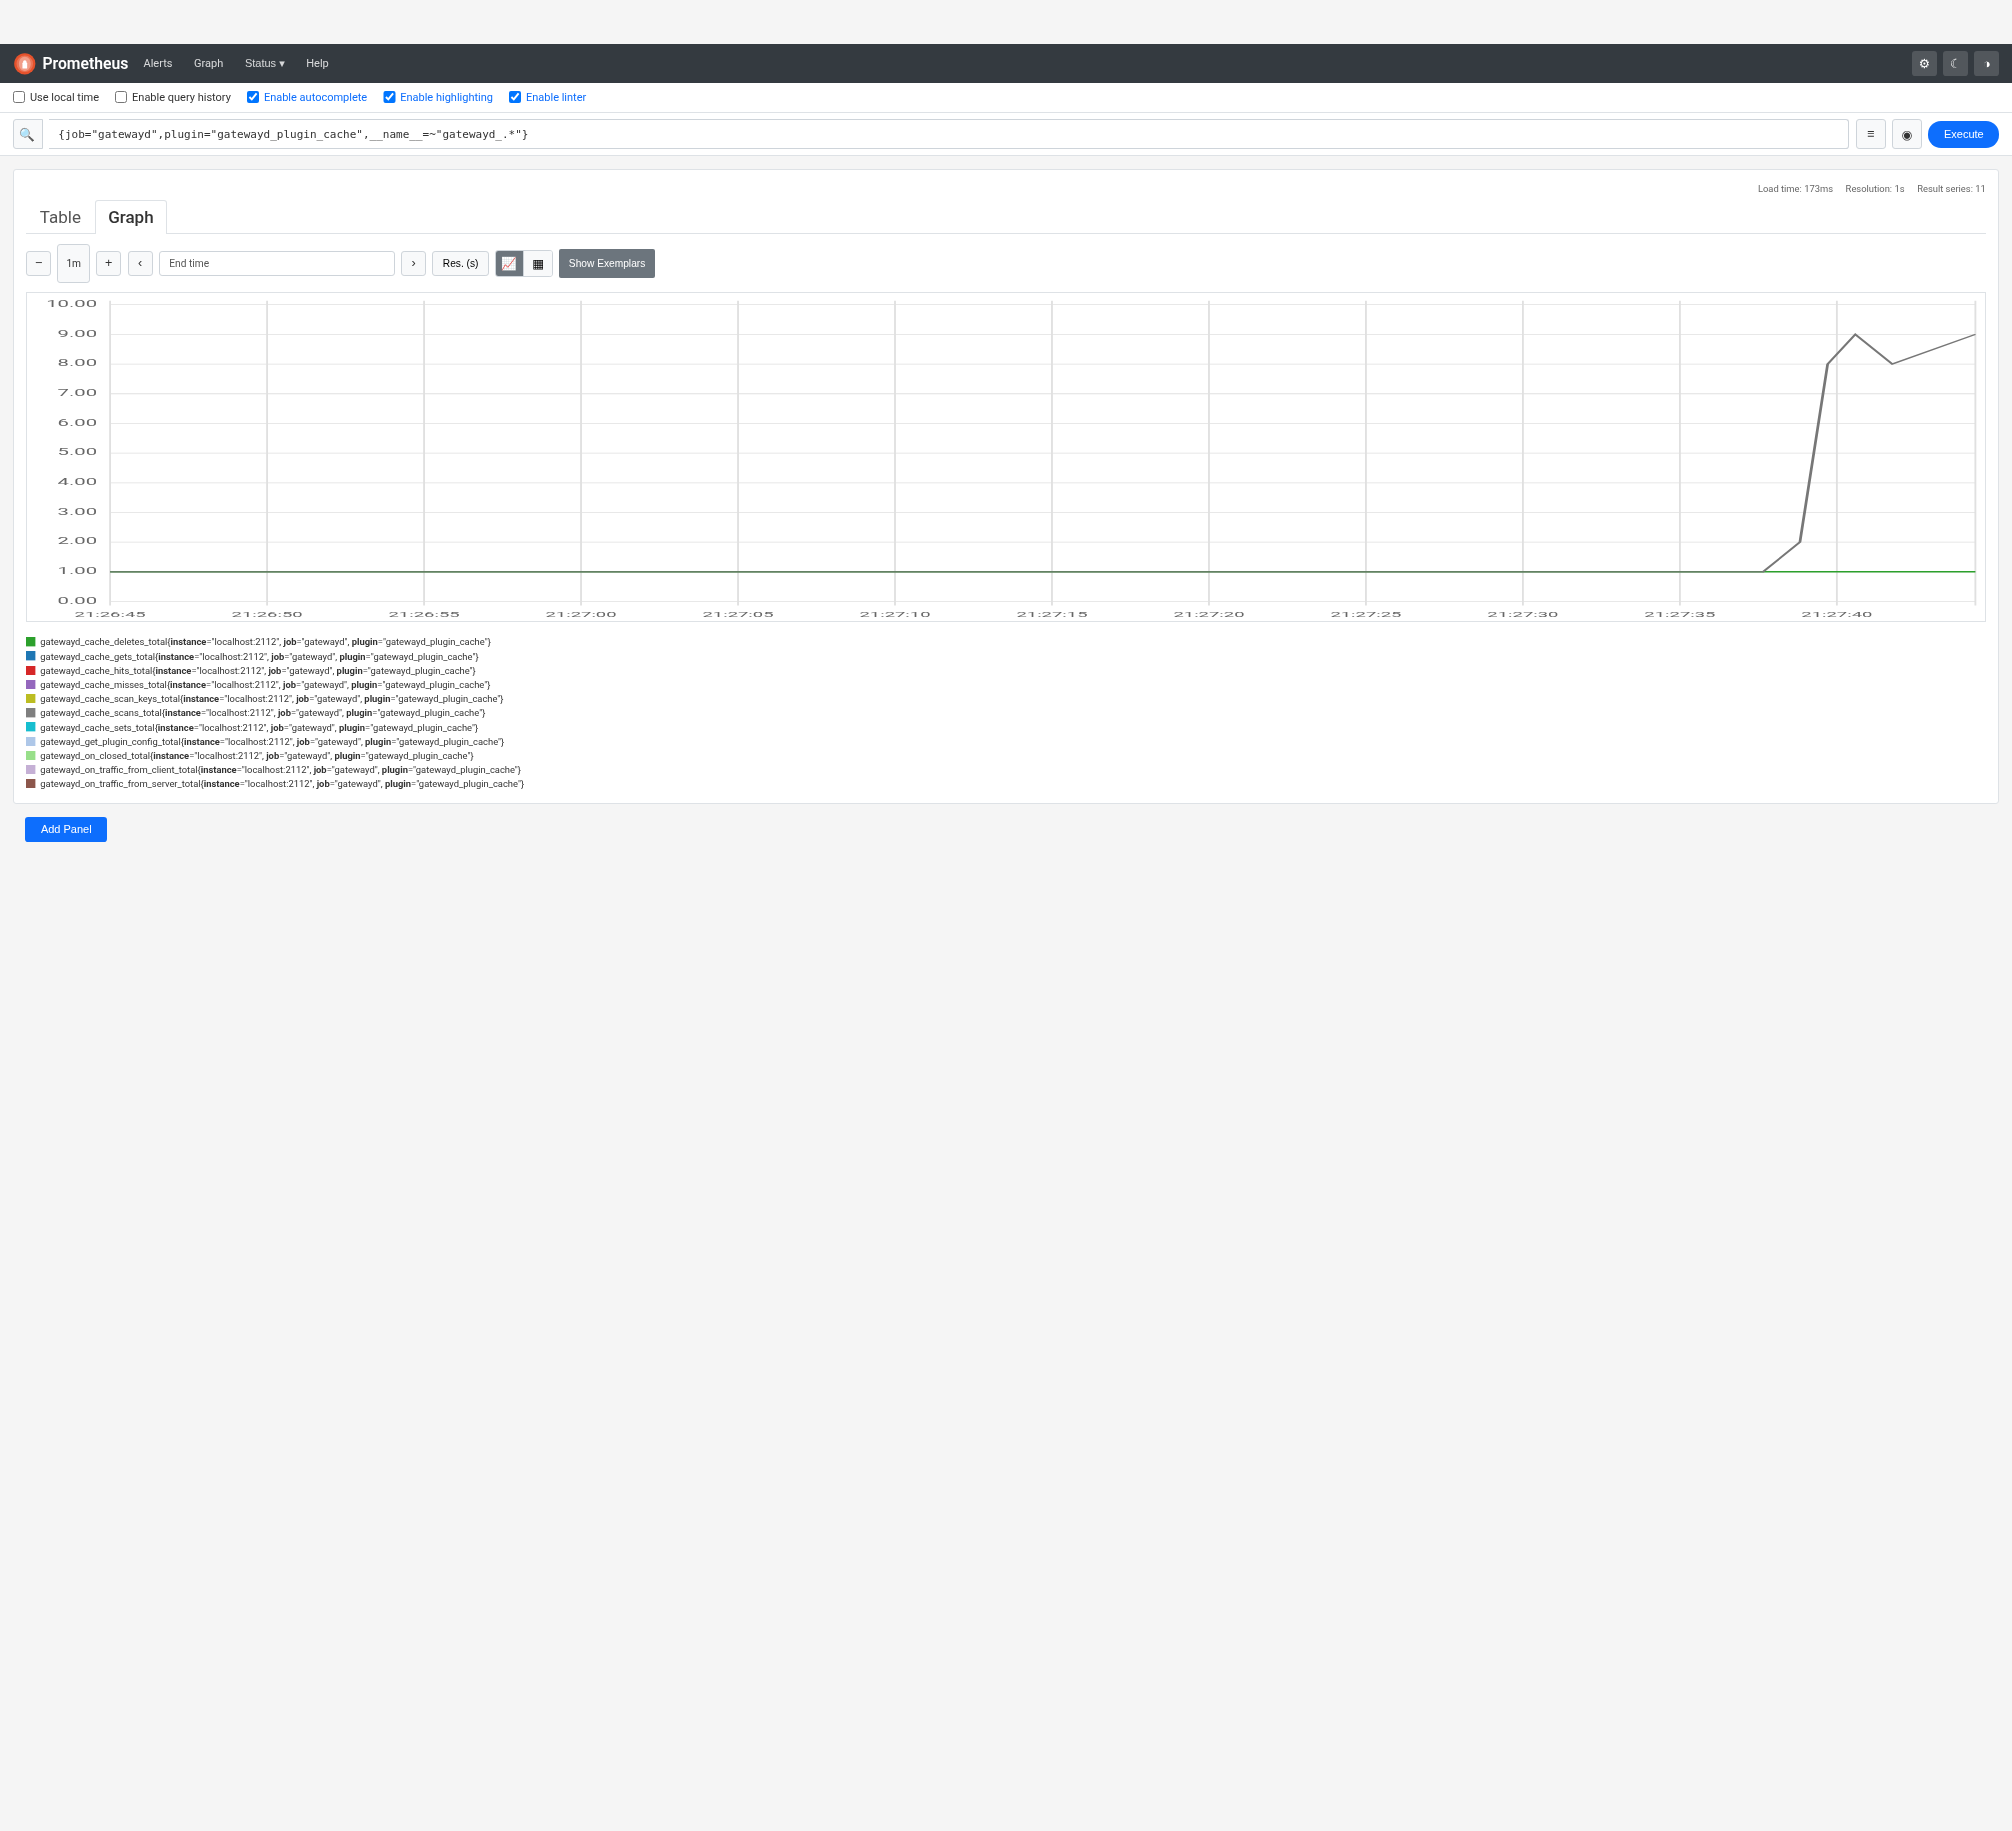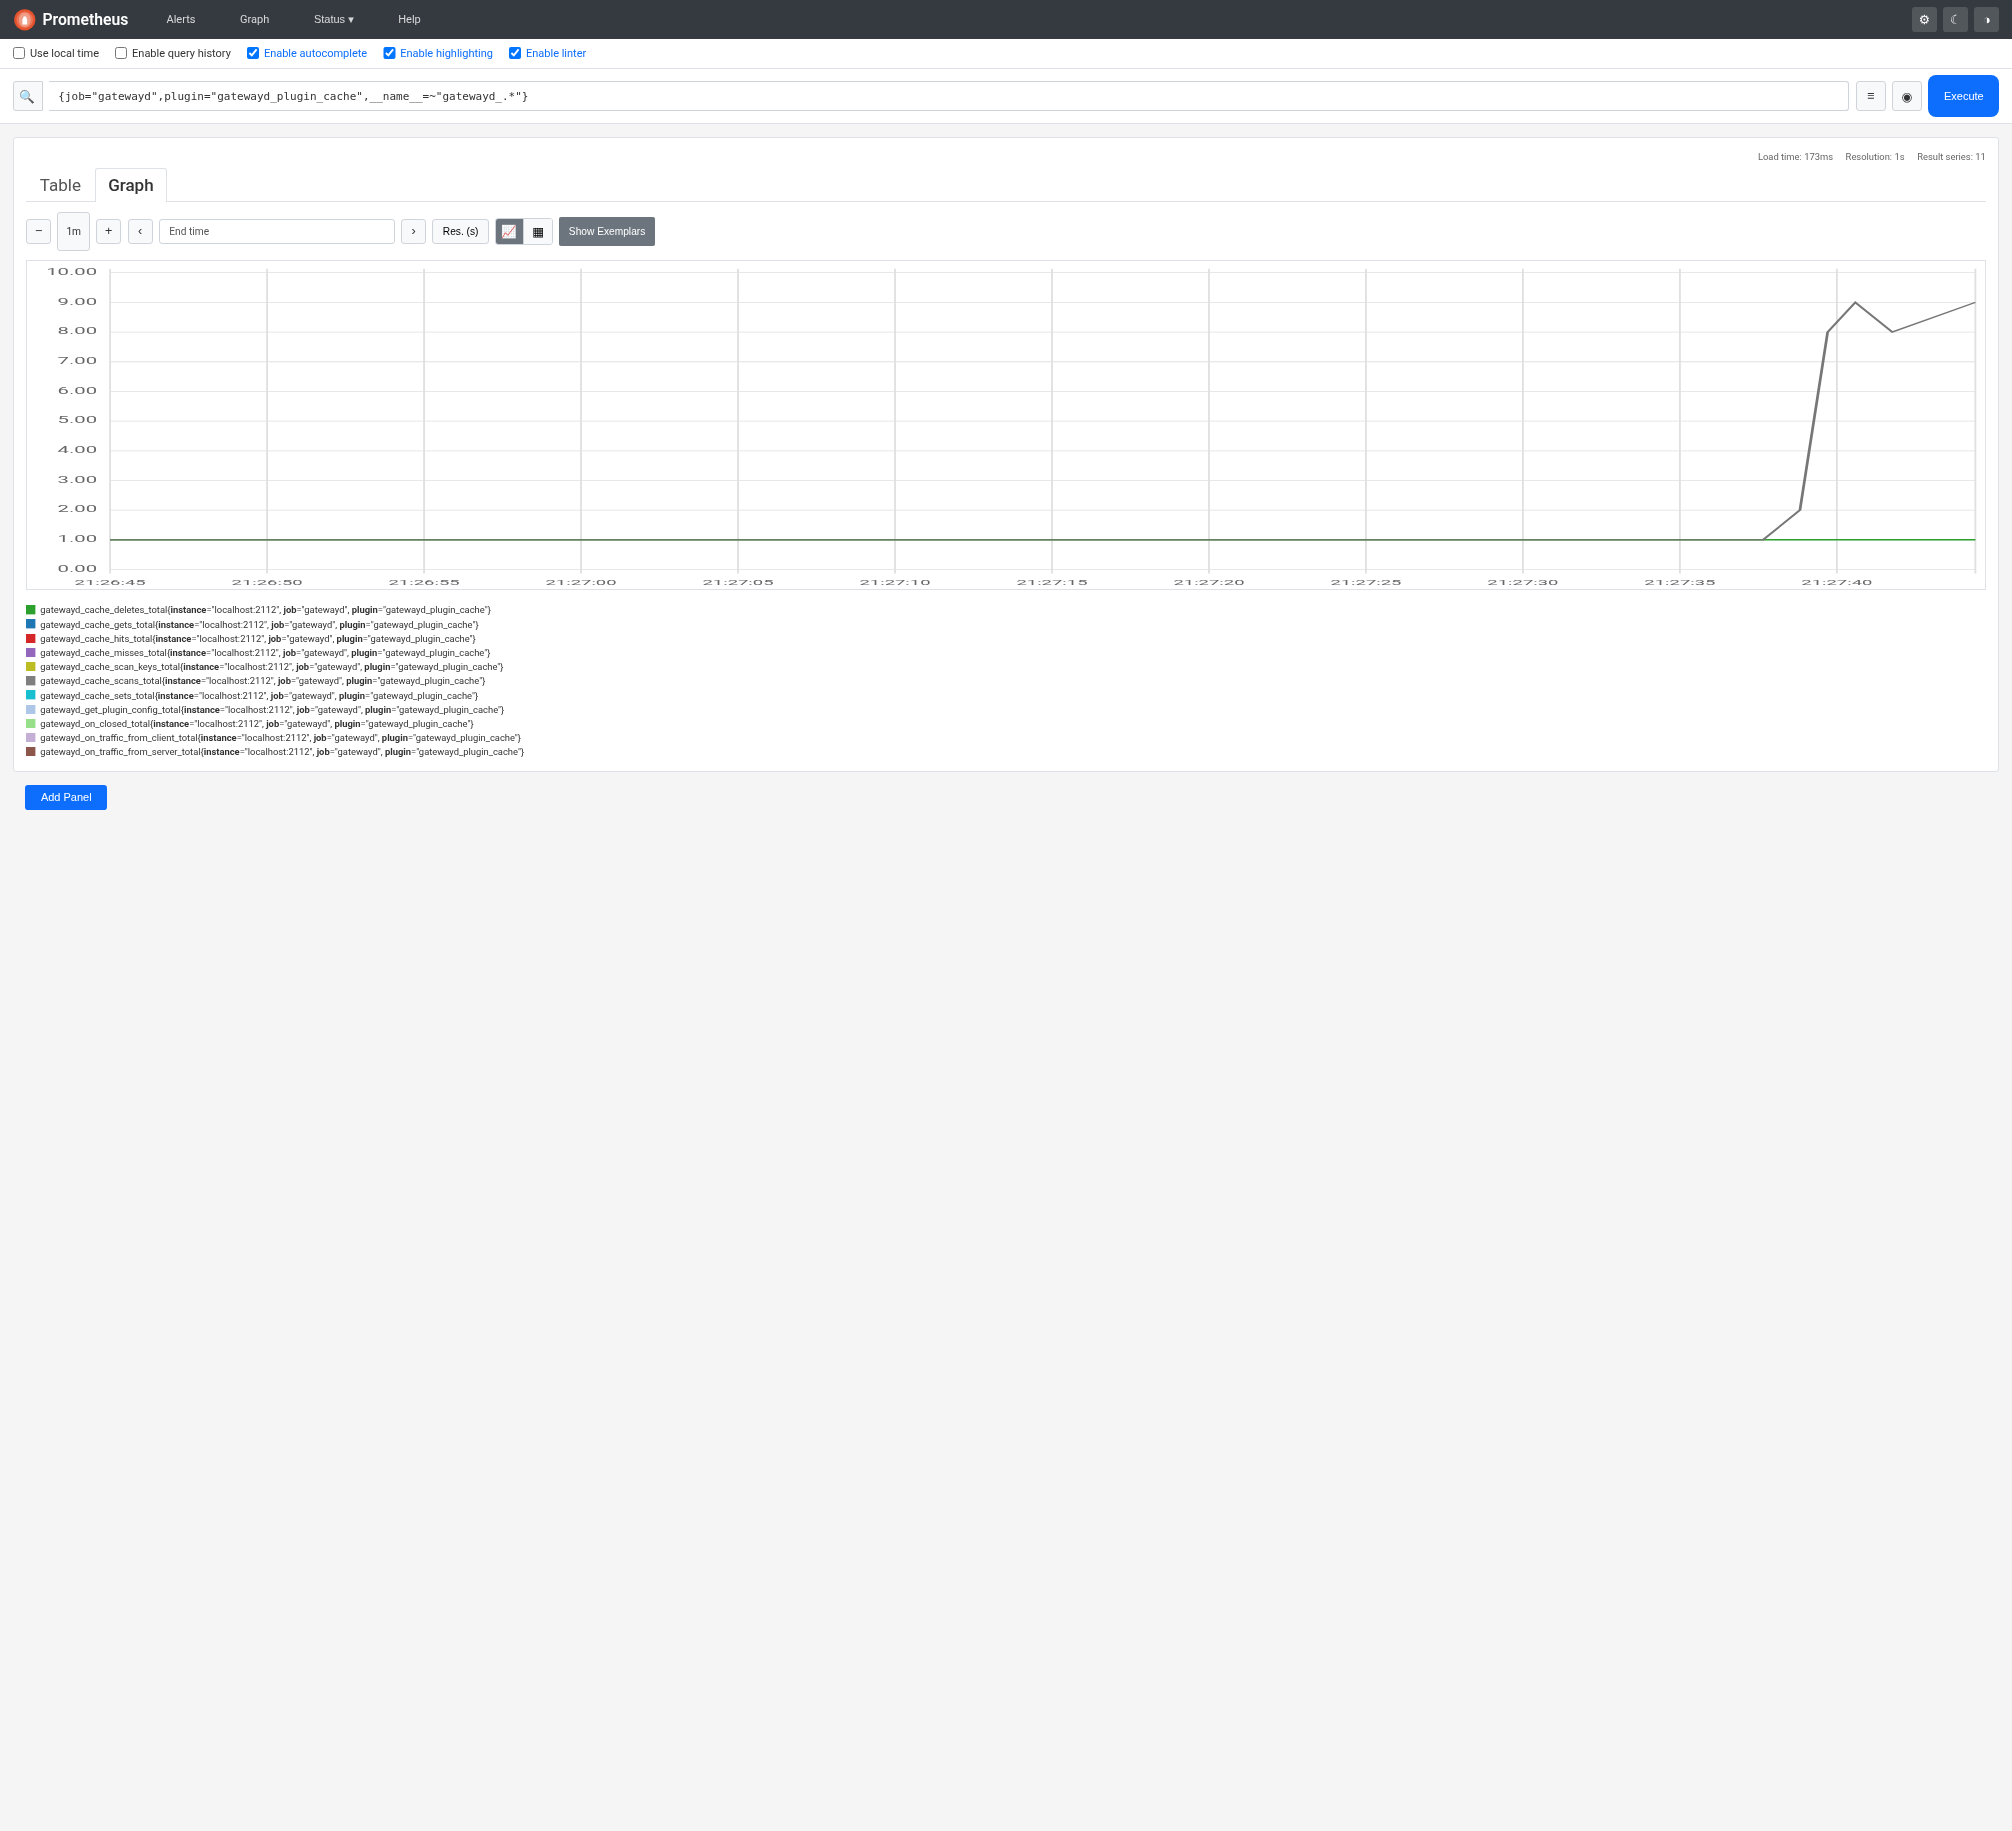--- a/index.html
+++ b/index.html
@@ -6,21 +6,22 @@
     body { font-family: -apple-system, BlinkMacSystemFont, 'Segoe UI', Roboto, sans-serif; font-size: 11px; background: #f5f5f5; color: #333; }
 
     
     .navbar {
       background: #343a40;
       color: #fff;
       display: flex;
       align-items: center;
       padding: 0 12.6px;
       height: 39px;
-      gap: 32px;
+      gap: 9px;
+      margin-top: 44px;
     }
     .navbar-brand {
       display: flex;
       align-items: center;
       gap: 6.3px;
       font-size: 15.7px;
       font-weight: 600;
       color: #fff;
       text-decoration: none;
     }
@@ -128,24 +129,24 @@
       cursor: pointer;
       display: flex;
       align-items: center;
       justify-content: center;
       font-size: 12.6px;
       color: #333;
     }
     .execute-btn {
       background: #0d6efd;
       border: none;
-      border-radius: 8px;
+      border-radius: 13px;
       color: #fff;
       padding: 0 15.7px;
-      height: 42px;
+      height: 27px;
       font-size: 11px;
       font-weight: 500;
       cursor: pointer;
     }
 
     
     .main-content {
       padding: 12.6px;
     }
 

